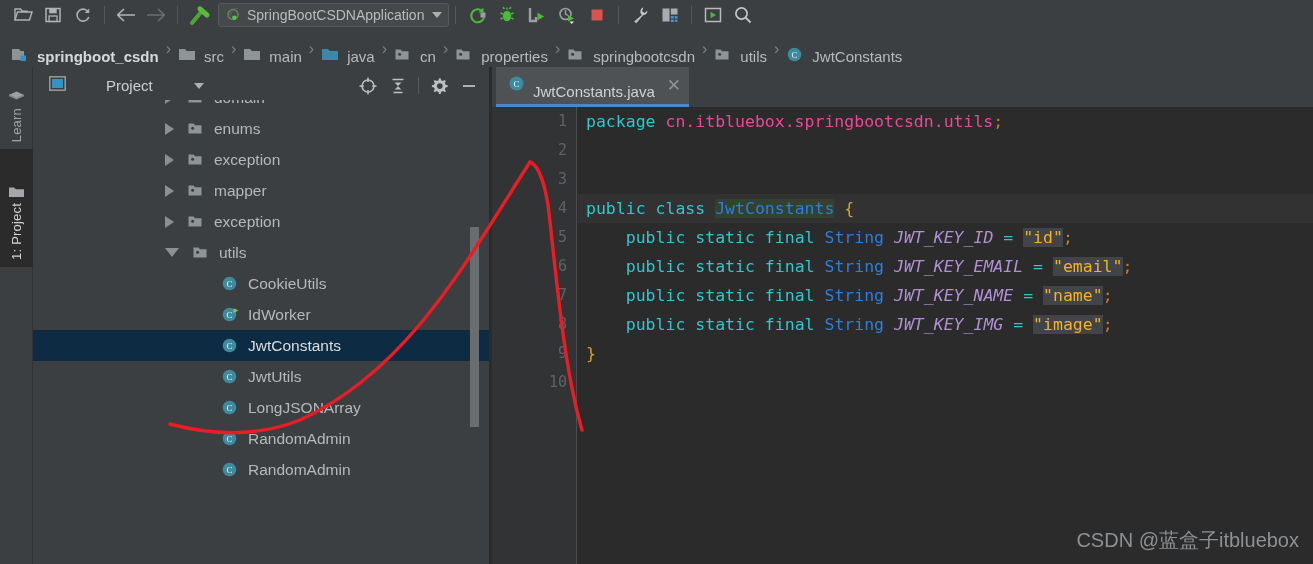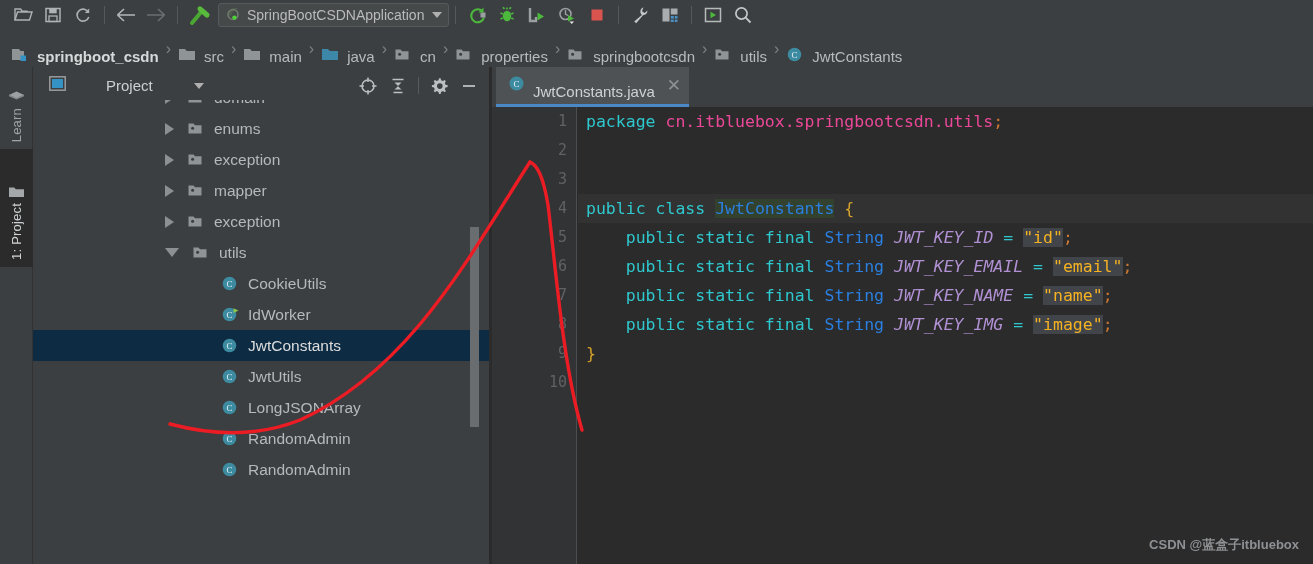--- a/index.html
+++ b/index.html
@@ -157,21 +157,21 @@
   .strbg { background: #41454a; }
   .clsname { color: #2a7fe0; background: #32422f; }
   .caretbar {
     display: inline-block; width: 2px; height: 18px; background: #bbb;
     vertical-align: -3px; margin-right: -2px;
   }
   .bulb { position: absolute; left: 100px; top: 170px; }
 
   .watermark {
     position: absolute; right: 14px; bottom: 10px;
-    color: #8e9194; font-size: 13px; white-space: nowrap; font-weight: bold;
+    color: #8e9194; font-size: 20px; white-space: nowrap;
   }
 
   .annotation { position: absolute; left: 0; top: 0; pointer-events: none; }
 </style>
 </head>
 <body>
 
 <div id="app">
 
   <div class="toolbar">

